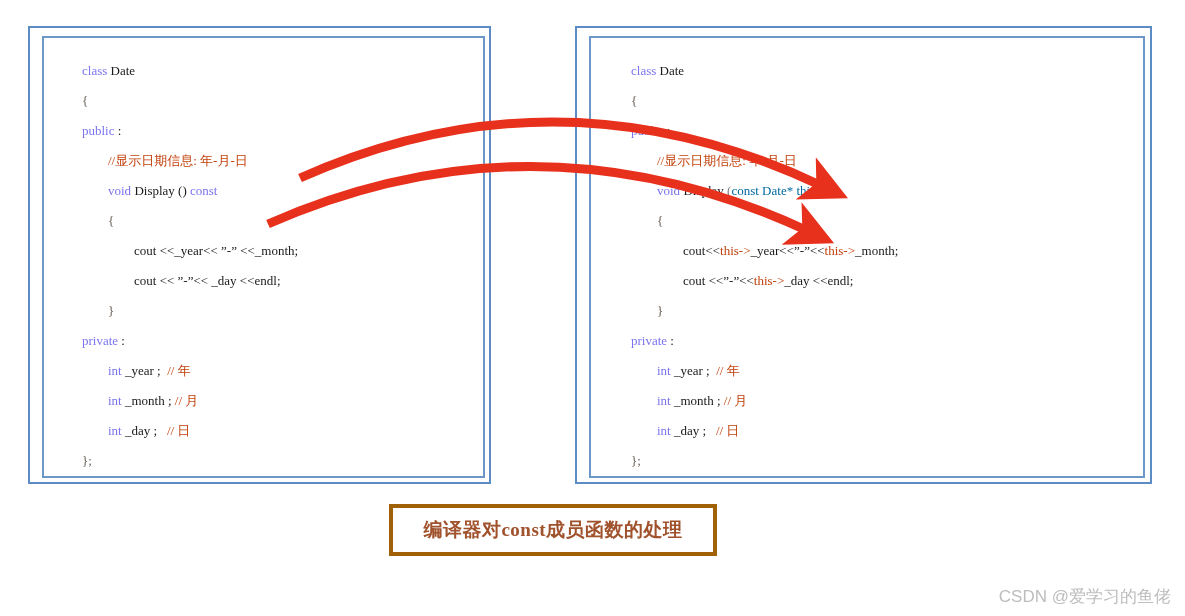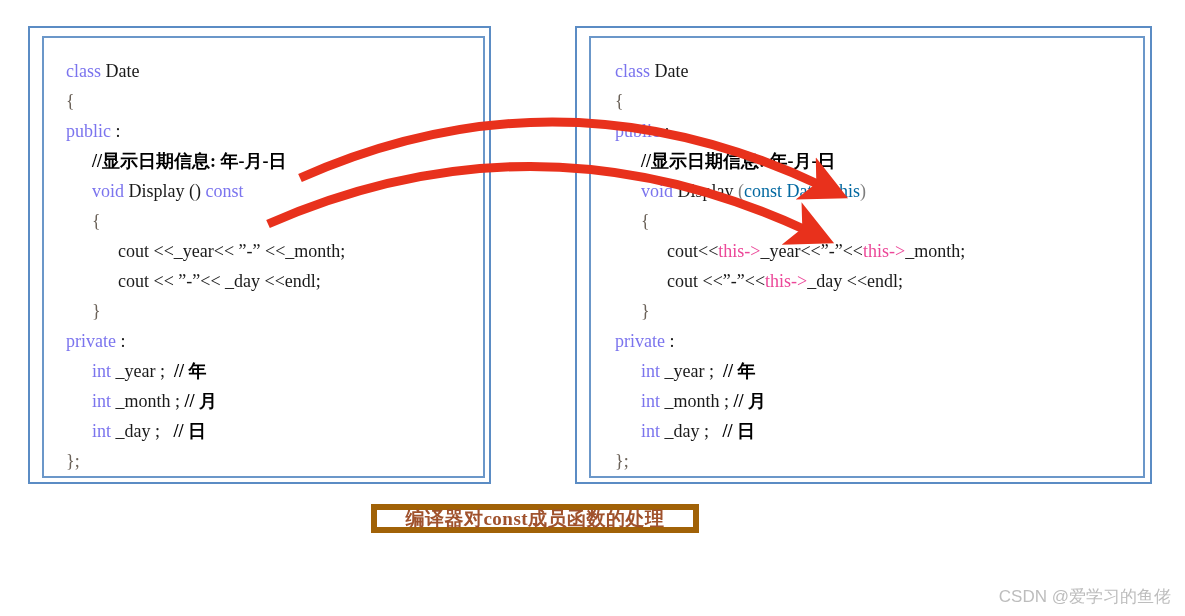--- a/index.html
+++ b/index.html
@@ -30,55 +30,55 @@
     overflow: hidden;
   }
 
   #panel-left       { left: 28px;  top: 26px; width: 463px;  height: 458px; }
   #panel-left-inner { left: 42px;  top: 36px; width: 443px;  height: 442px; }
   #panel-right      { left: 575px; top: 26px; width: 577px;  height: 458px; }
   #panel-right-inner{ left: 589px; top: 36px; width: 556px;  height: 442px; }
 
   .code {
     position: absolute;
-    left: 0; top: 0;
+    left: 16px; top: 0;
     padding: 18px 0 0 22px;
     font-family: "Liberation Serif", serif;
-    font-size: 18px;
+    font-size: 13px;
     line-height: 30px;
     white-space: pre;
     color: #2b2b2b;
   }
   #panel-right-inner .code { padding-left: 24px; }
 
   .kw     { color: #7b74ee; }
   .ident  { color: #1a1a1a; }
   .punc   { color: #6b6259; }
-  .cmt    { color: #000000; font-weight: bold; }
-  .this   { color: #ec4899; text-align: center; }
+  .cmt    { color: #c2410c; }
+  .this   { color: #c2410c; text-align: center; }
   .red    { color: #0369a1; }
   .gray   { color: #7d7d7d; }
 
   
   #arrows {
     position: absolute;
     left: 0; top: 0;
     width: 1185px; height: 616px;
     pointer-events: none;
   }
 
   
   #caption-box {
     position: absolute;
-    left: 371px;
+    left: 389px;
     top: 504px;
     width: 328px;
-    height: 29px;
+    height: 52px;
     box-sizing: border-box;
-    border: 6px solid #a16207;
+    border: 4px solid #a16207;
     background: #ffffff;
     display: flex;
     align-items: center;
     justify-content: center;
   }
   #caption-text {
     font-family: "Liberation Serif", serif;
     font-size: 19px;
     font-weight: bold;
     color: #a0522d;

